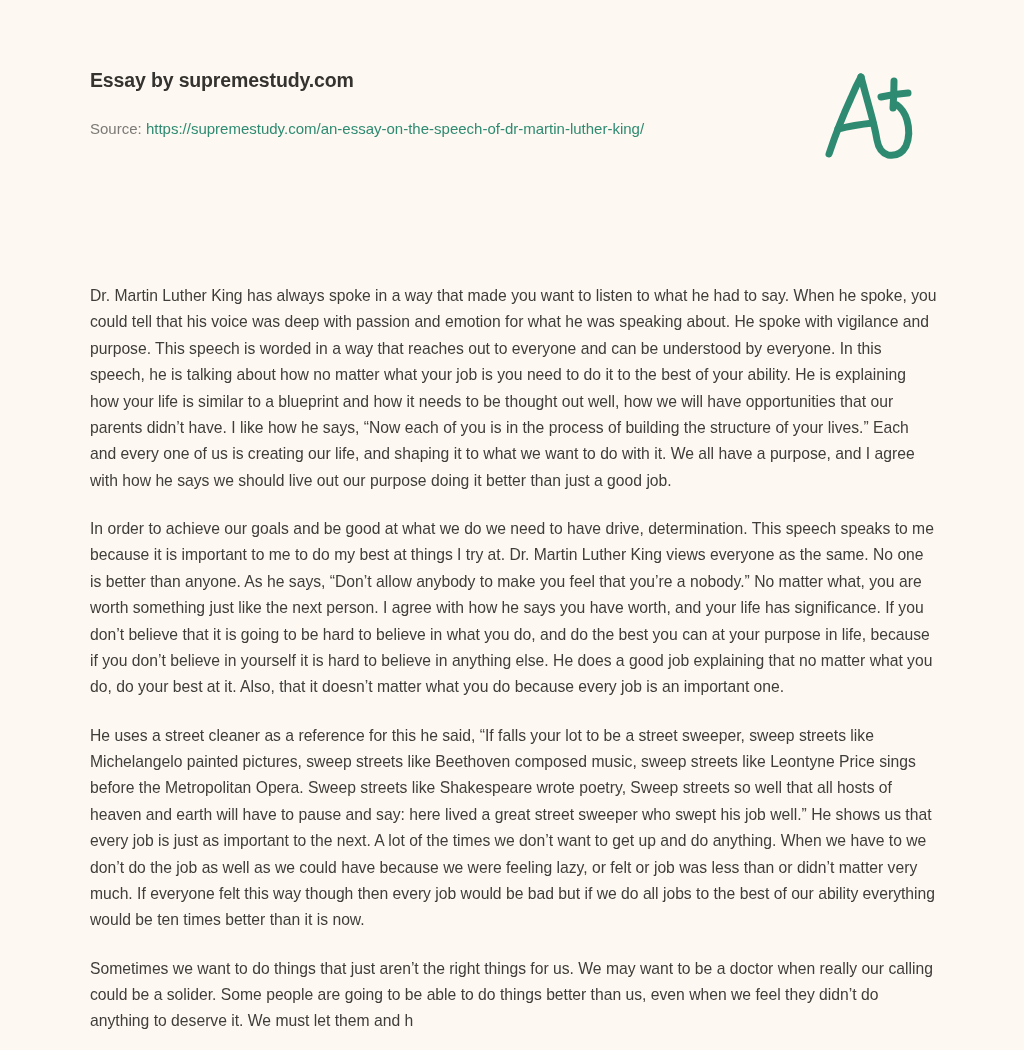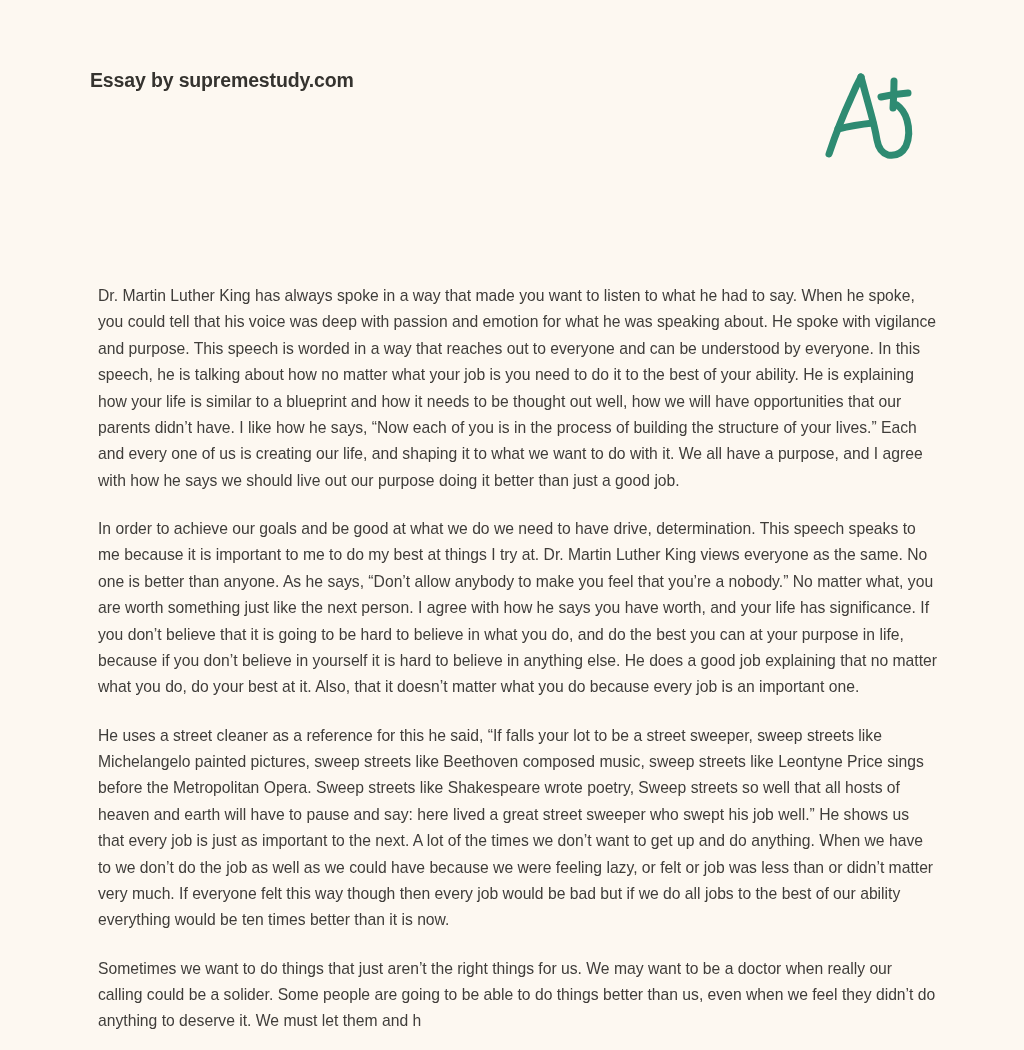--- a/index.html
+++ b/index.html
@@ -90,39 +90,43 @@
     letter-spacing: -0.3px;
     color: #24221f;
     line-height: 1.2;
   }
 
   .article-body {
     margin-top: 33px;
   }
 
   .article-body p {
-    margin: 0 0 22px 8px;
+    margin: 0 0 22px 0;
     font-size: 15.7px;
     line-height: 1.68;
     color: #3f3d3a;
     text-align: left;
   }
   .article-body p:last-child {
     margin-bottom: 0;
   }
 </style>
 </head>
 <body>
 
 <div class="page">
 
   <div class="header">
 
     <div class="byline">Essay by supremestudy.com</div>
 
+    <div class="source-line">
+      <span class="source-label">Source:</span>
+      <a class="source-url" href="#">https://supremestudy.com/an-essay-on-the-speech-of-dr-martin-luther-king/</a>
+    </div>
 
     <div class="logo">
       <svg viewBox="0 0 104 104" xmlns="http://www.w3.org/2000/svg">
         <g fill="none" stroke="#2e8b72" stroke-linecap="round" stroke-linejoin="round">
 
           <path d="M11 92 Q 21 62 33 36 Q 38 24 43 15" stroke-width="7"></path>
 
           <path d="M43 15 Q 47 30 52 48 Q 57 66 59 78 Q 61 90 70 93 Q 82 95 88 84 Q 93 72 89 58 Q 86 48 79 43" stroke-width="7"></path>
 
           <path d="M20 67 Q 36 63 55 61" stroke-width="7"></path>

